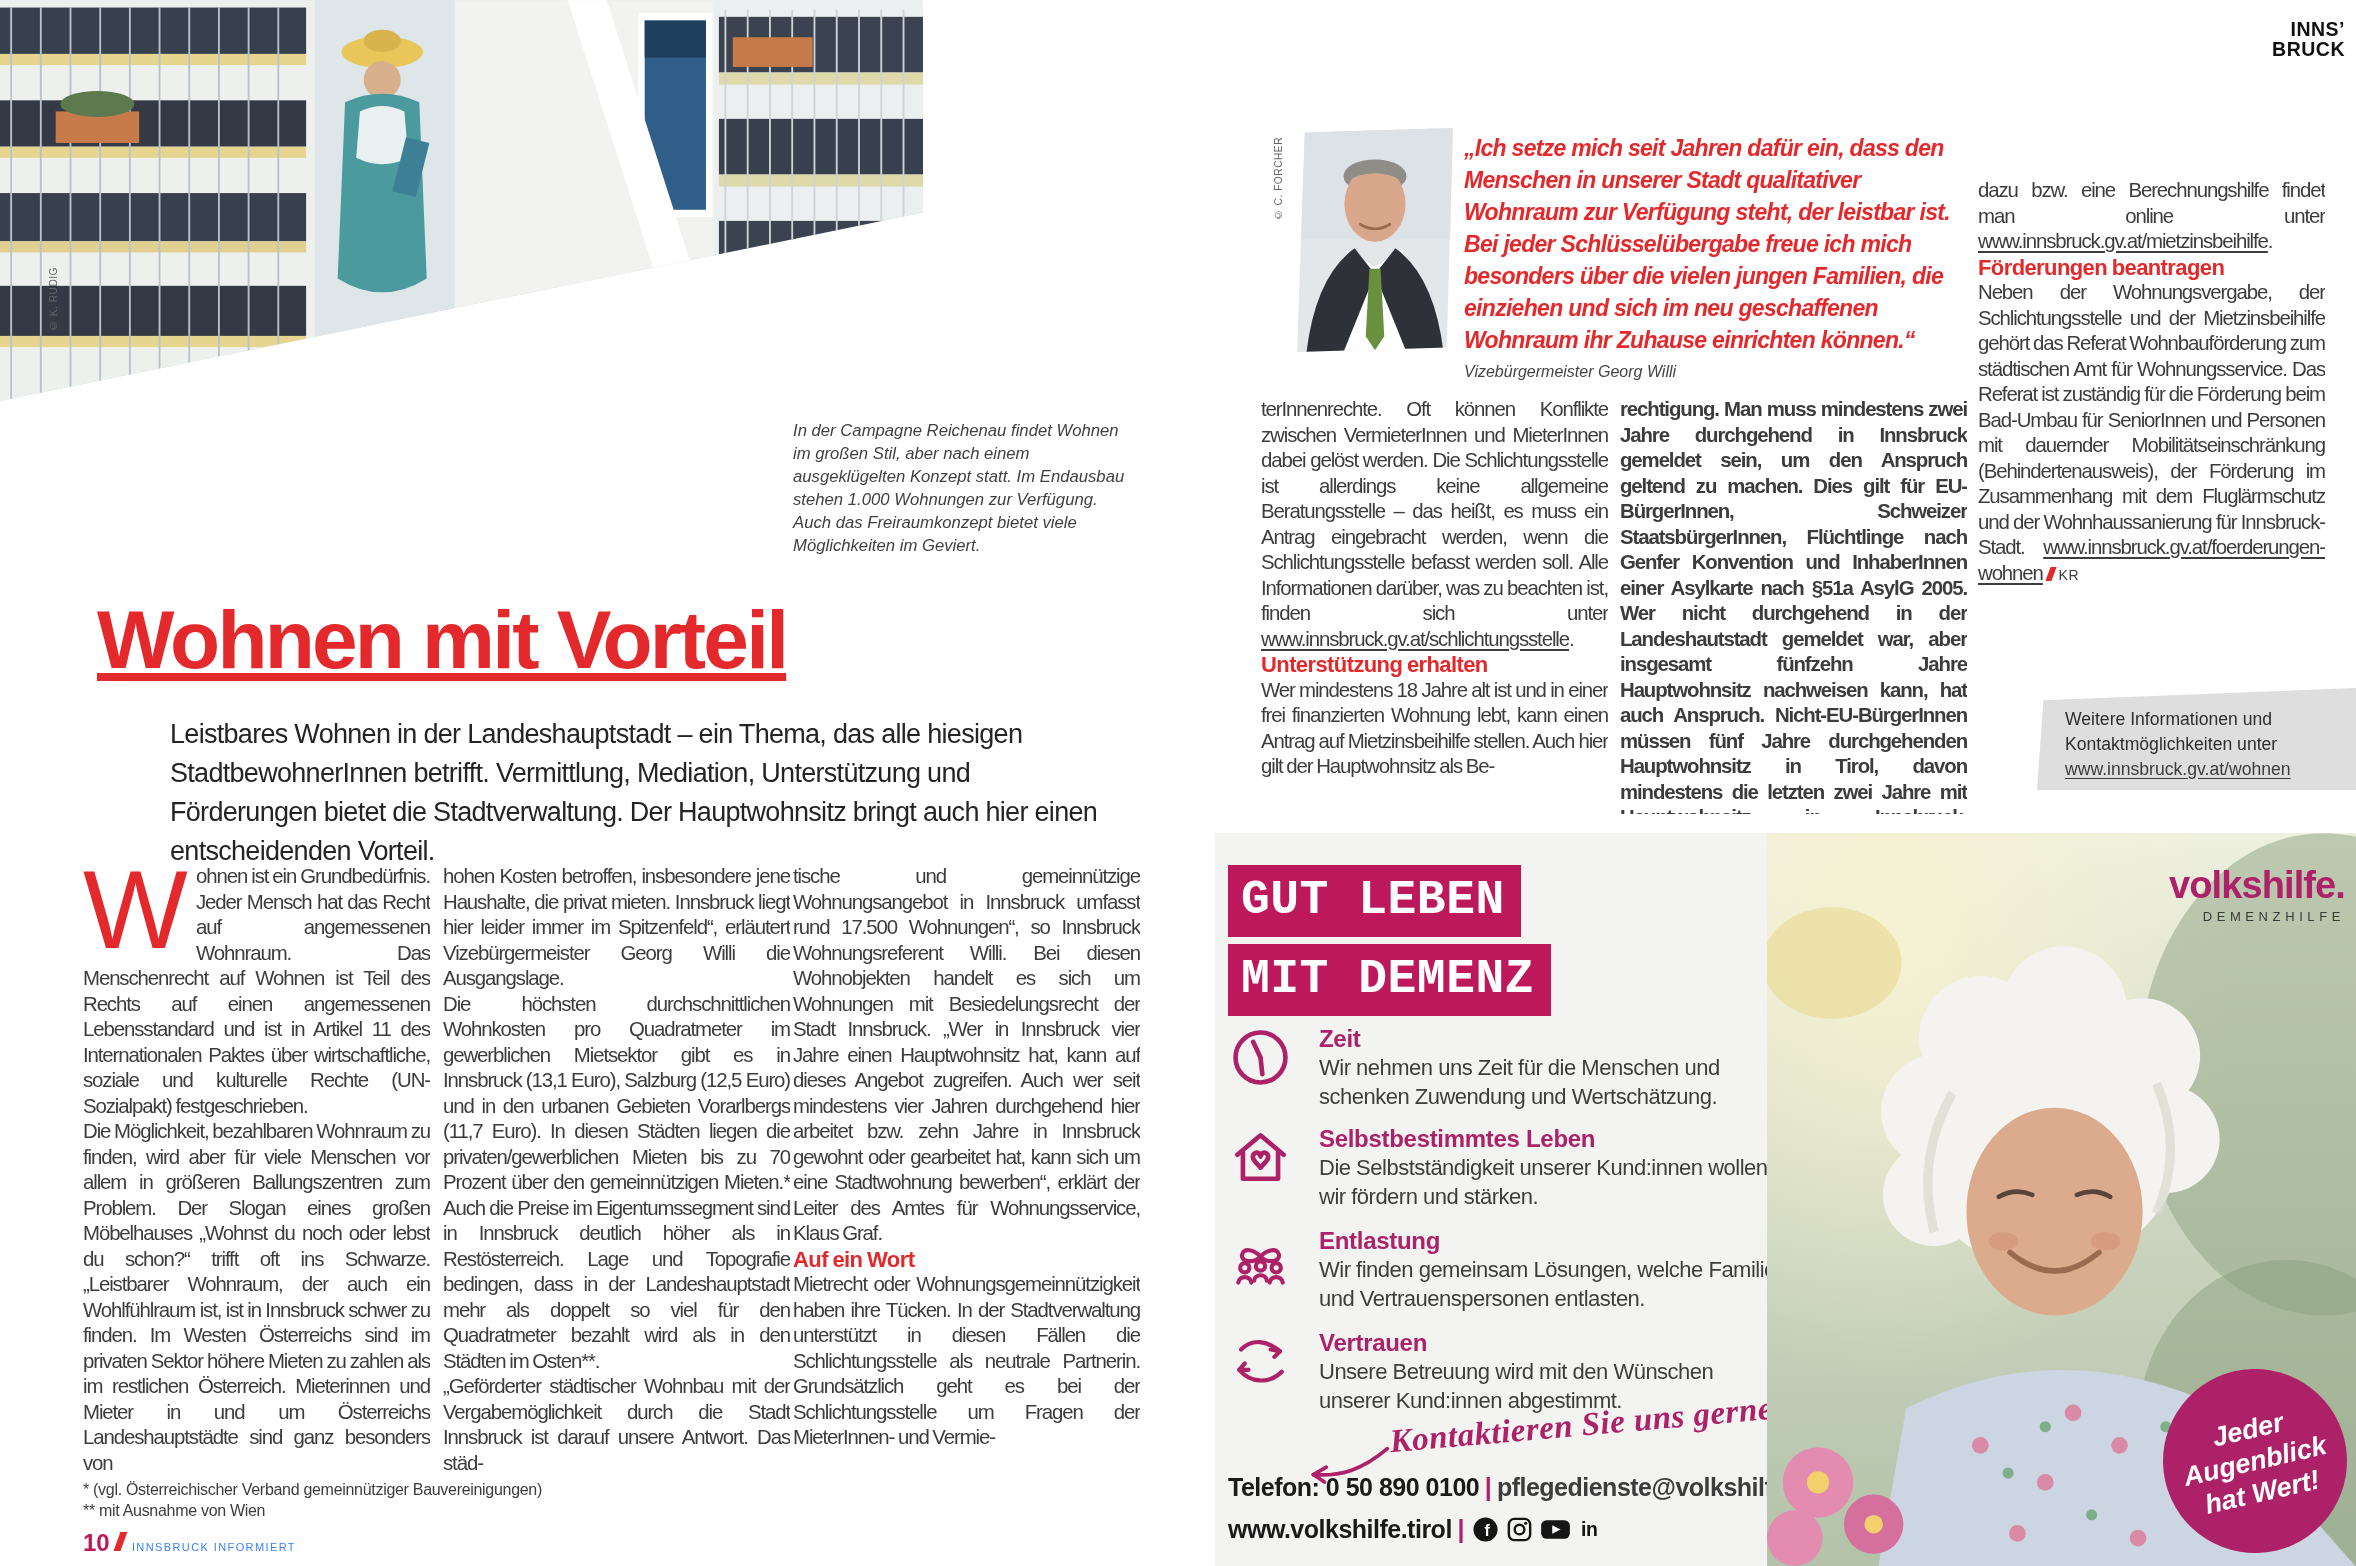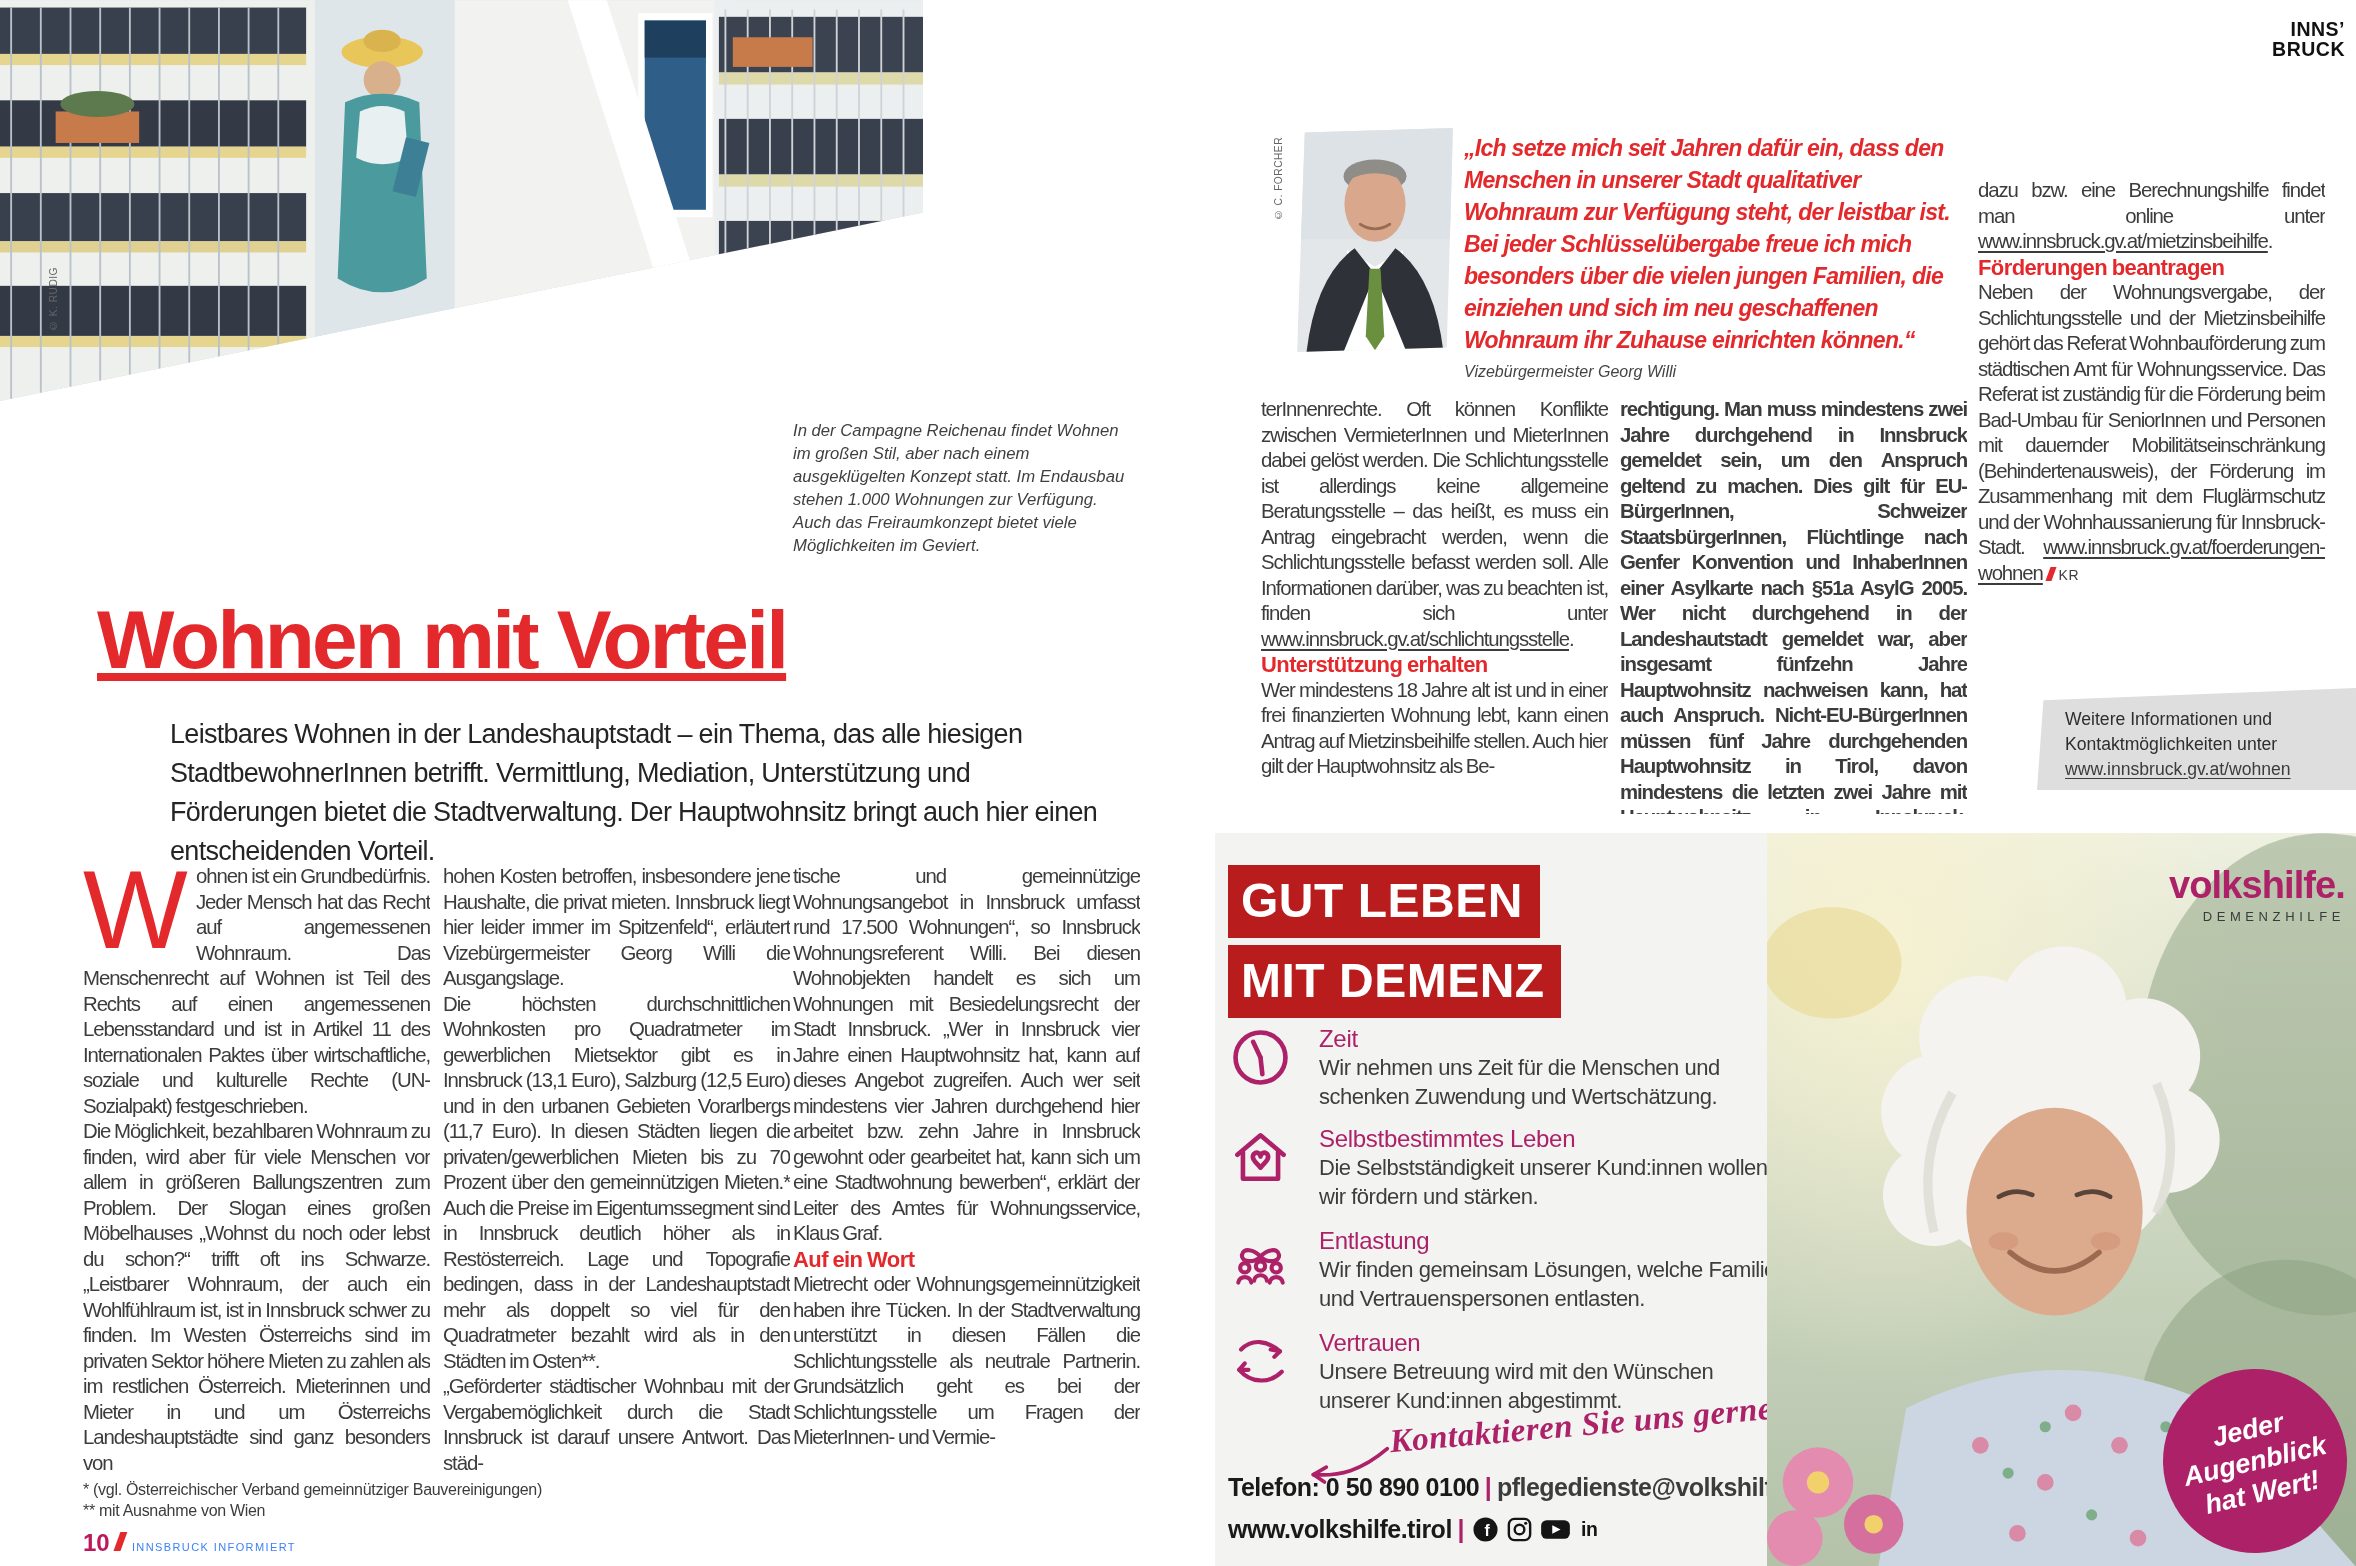--- a/index.html
+++ b/index.html
@@ -40,25 +40,25 @@
   .quote-block{left:1464px;top:132px;width:506px;}
   .quote-text{font-size:23px;line-height:32px;font-weight:700;font-style:italic;color:#e4292c;letter-spacing:-0.7px;}
   .quote-attr{margin-top:7.4px;font-size:16px;font-style:italic;color:#444;}
   .infobox{left:2037px;top:688px;width:320px;height:102px;background:#dedede;
            clip-path:polygon(2% 12%,100% 0,100% 100%,0 100%);
            font-size:17.6px;line-height:25px;color:#2e2e2e;padding:18.6px 0 0 28px;box-sizing:border-box;}
 
   
   .ad{left:1215px;top:833px;width:1141px;height:734px;background:#f3f3f1;overflow:hidden;}
   .ad-headline{position:absolute;left:13px;top:32px;}
-  .ad-headline span{display:table;background:#b91c1c;color:#fff;font-weight:800;font-size:48px;
-                    letter-spacing:0.5px;padding:8.3px 16.7px 10.2px 13px;margin-bottom:6.5px;}
+  .ad-headline span{display:table;background:#be185d;color:#fff;font-weight:800;font-size:48px;
+                    letter-spacing:0.5px;padding:8.3px 16.7px 10.2px 13px;margin-bottom:6.5px;font-family:Liberation Mono, monospace;}
   .ad-item{position:absolute;left:15px;width:547px;}
   .ad-item .icn{position:absolute;left:0;top:1.9px;width:61px;height:61px;}
-  .ad-item .ttl{margin-left:89px;font-size:24px;font-weight:400;color:#ad2168;letter-spacing:-0.3px;}
+  .ad-item .ttl{margin-left:89px;font-size:24px;font-weight:700;color:#ad2168;letter-spacing:-0.3px;}
   .ad-item .txt{margin-left:89px;font-size:22px;line-height:29px;color:#3d3d3d;letter-spacing:-0.5px;}
   .script-note{position:absolute;left:174px;top:573px;transform:rotate(-5deg);
                font-family:"Liberation Serif",serif;font-style:italic;font-weight:700;
                font-size:33px;color:#ad2168;letter-spacing:0.5px;}
   .script-arrow{position:absolute;left:91px;top:608px;}
   .ad-contact{position:absolute;left:13px;font-size:25px;font-weight:700;color:#1a1a1a;letter-spacing:-0.5px;}
   .sep{color:#ad2168;font-weight:700;padding:0 5.6px;}
   .social{display:inline-flex;gap:8.3px;vertical-align:-3.7px;margin-left:3.7px;}
   .ad-photo{position:absolute;left:552px;top:0;width:589px;height:734px;}
   .vh-logo{position:absolute;left:881px;top:31px;width:249px;text-align:right;}

